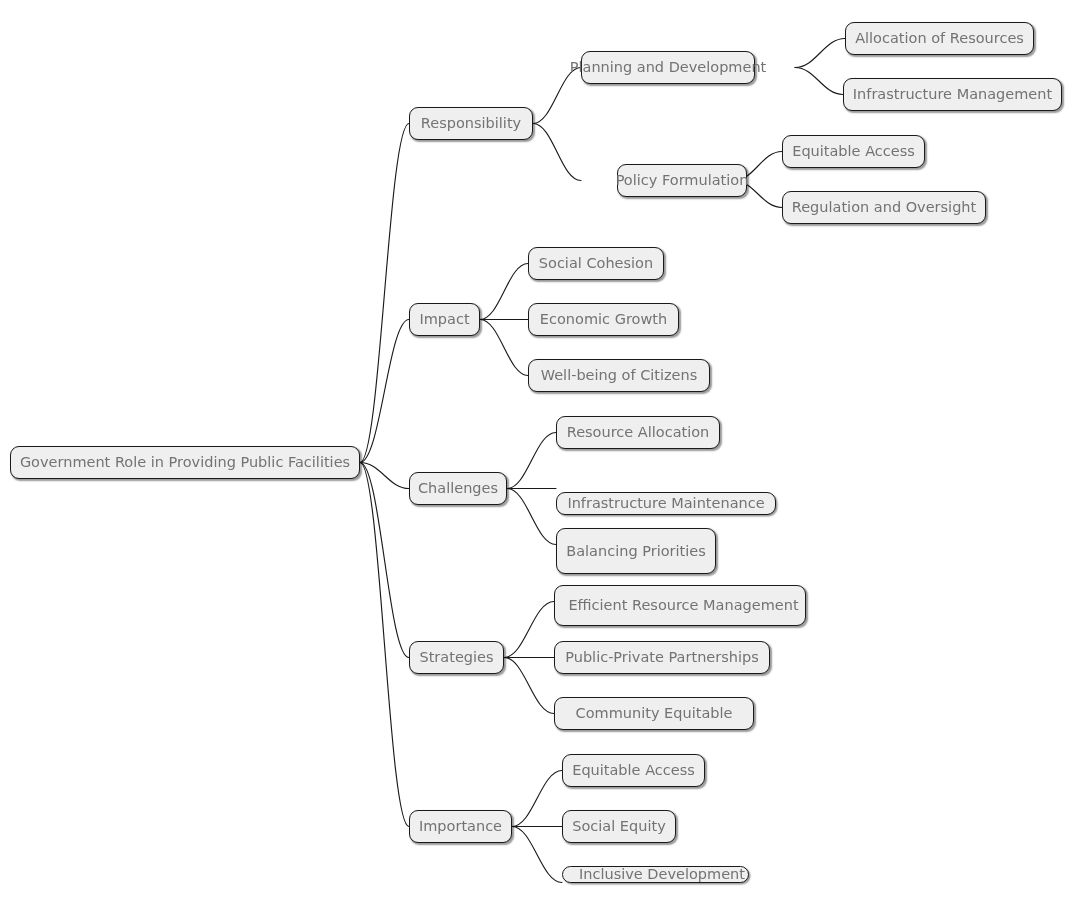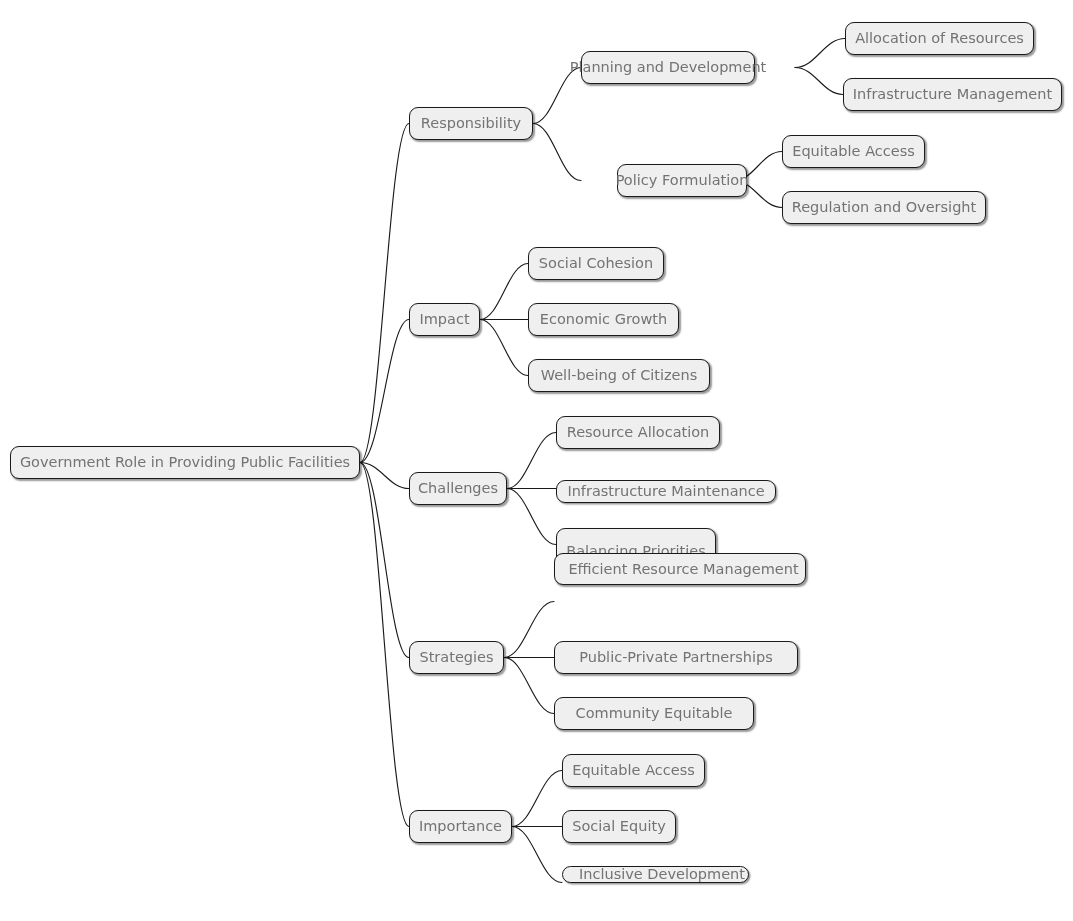--- a/index.html
+++ b/index.html
@@ -115,33 +115,33 @@
       </div>
       <div class="node" style="left: 528px; top: 359px; width: 182px; height: 33px;">
         <span class="node-label">Well-being of Citizens</span>
       </div>
       <div class="node" style="left: 409px; top: 472px; width: 98px; height: 33px;">
         <span class="node-label">Challenges</span>
       </div>
       <div class="node" style="left: 556px; top: 416px; width: 164px; height: 33px;">
         <span class="node-label">Resource Allocation</span>
       </div>
-      <div class="node" style="left: 556px; top: 480px; width: 220px; height: 23px;">
+      <div class="node" style="left: 556px; top: 492px; width: 220px; height: 23px;">
         <span class="node-label">Infrastructure Maintenance</span>
       </div>
       <div class="node" style="left: 556px; top: 528px; width: 160px; height: 46px;">
         <span class="node-label">Balancing Priorities</span>
       </div>
       <div class="node" style="left: 409px; top: 641px; width: 95px; height: 33px;">
         <span class="node-label">Strategies</span>
       </div>
-      <div class="node" style="left: 554px; top: 553px; width: 252px; height: 32px; padding-left: 7px;">
+      <div class="node" style="left: 554px; top: 585px; width: 252px; height: 41px; padding-left: 7px;">
         <span class="node-label">Efficient Resource Management</span>
       </div>
-      <div class="node" style="left: 554px; top: 641px; width: 244px; height: 33px;">
+      <div class="node" style="left: 554px; top: 641px; width: 216px; height: 33px;">
         <span class="node-label">Public-Private Partnerships</span>
       </div>
       <div class="node" style="left: 554px; top: 697px; width: 200px; height: 33px;">
         <span class="node-label">Community Equitable</span>
       </div>
       <div class="node" style="left: 409px; top: 810px; width: 103px; height: 33px;">
         <span class="node-label">Importance</span>
       </div>
       <div class="node" style="left: 562px; top: 754px; width: 143px; height: 33px;">
         <span class="node-label">Equitable Access</span>

